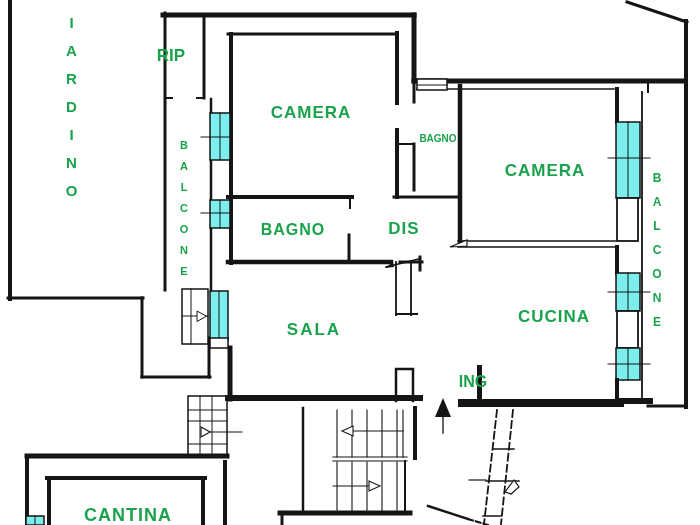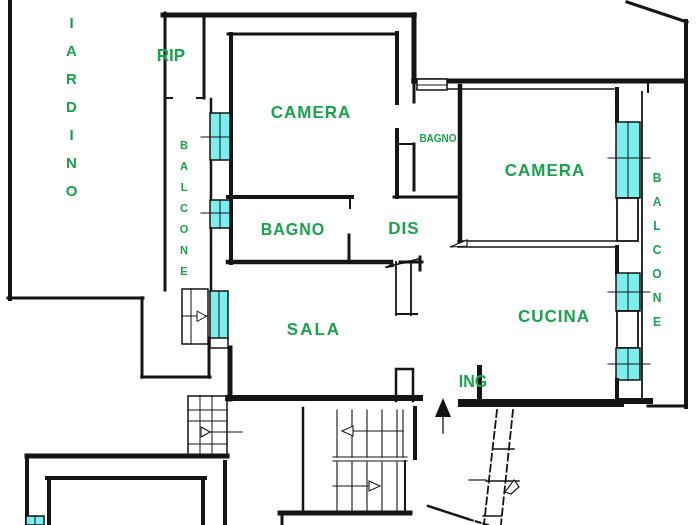--- a/index.html
+++ b/index.html
@@ -193,14 +193,15 @@
   <div class="lbl camera-n">CAMERA</div>
   <div class="lbl bagno-s">BAGNO</div>
   <div class="lbl camera-e">CAMERA</div>
   <div class="lbl v balcone-w">BALCONE</div>
   <div class="lbl v balcone-e">BALCONE</div>
   <div class="lbl bagno">BAGNO</div>
   <div class="lbl dis">DIS</div>
   <div class="lbl sala">SALA</div>
   <div class="lbl cucina">CUCINA</div>
   <div class="lbl ing">ING</div>
+  <div class="lbl cantina">CANTINA</div>
 
 </div>
 
 </body></html>

